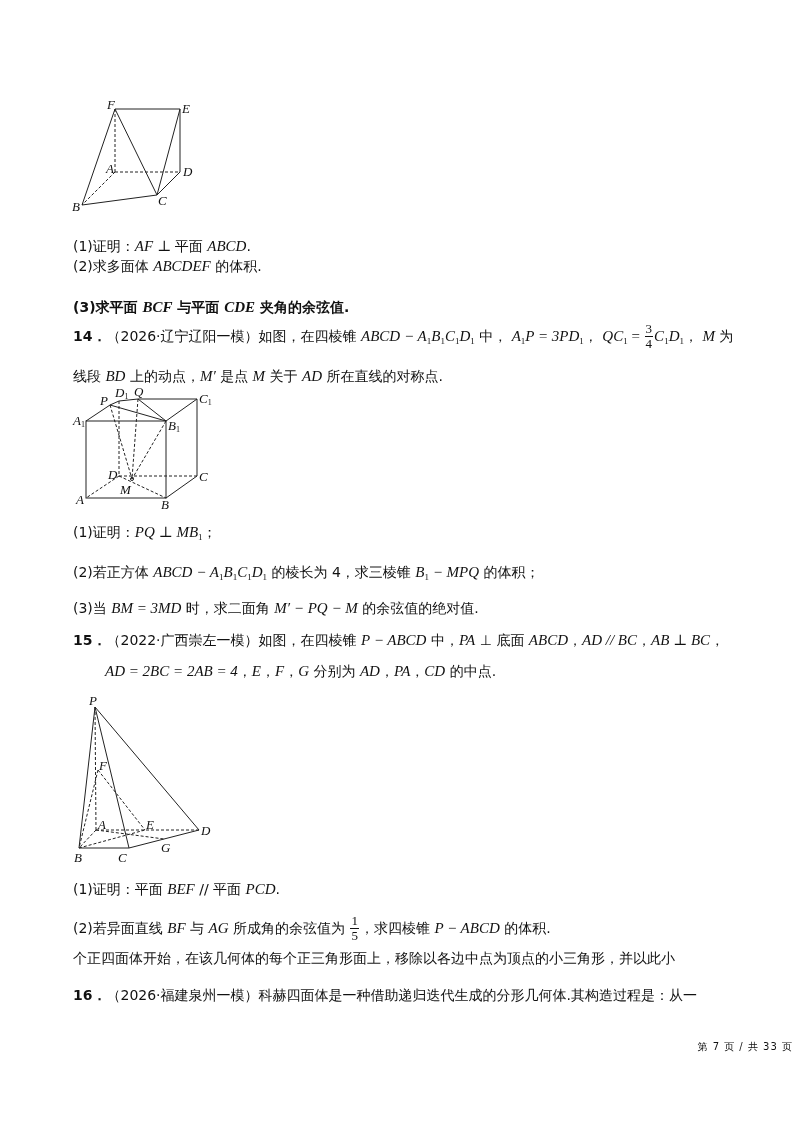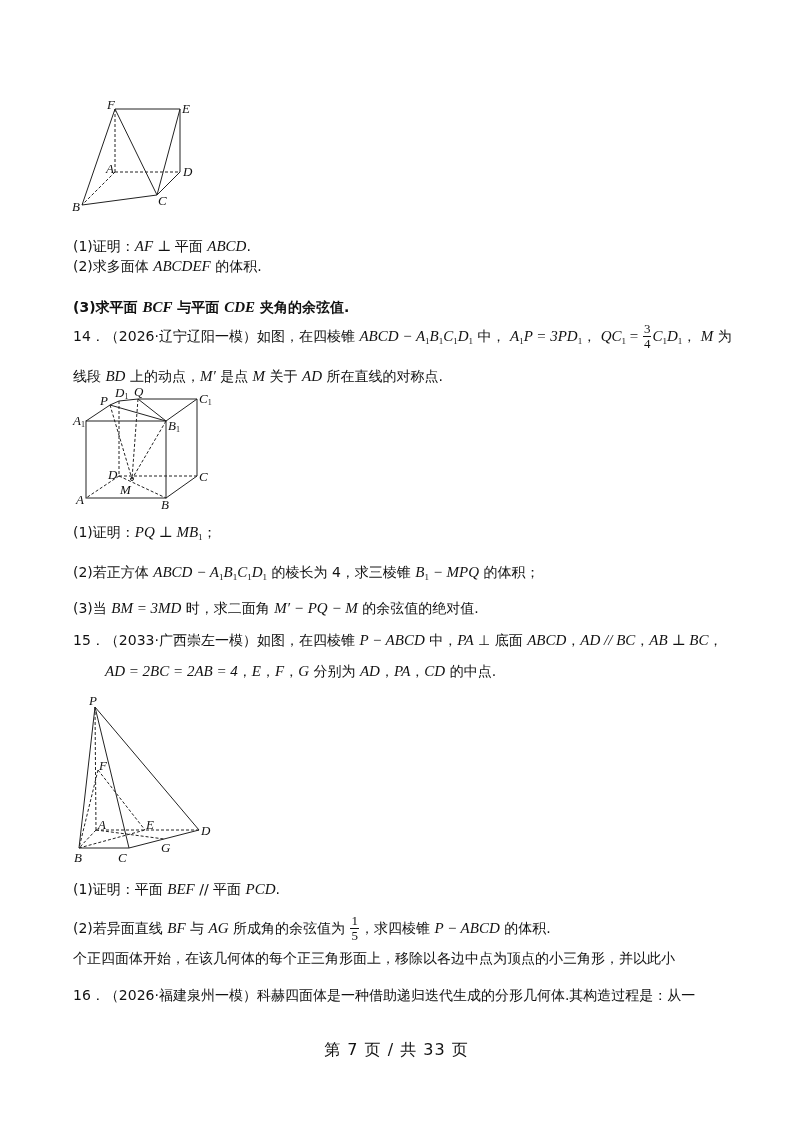--- a/index.html
+++ b/index.html
@@ -6,24 +6,24 @@
   body { width: 793px; height: 1122px; position: relative; overflow: hidden;
          font-family: "DejaVu Sans", "Liberation Sans", sans-serif; color: #111; }
   .line { position: absolute; left: 73px; font-size: 14px; line-height: 20px; white-space: nowrap; }
   .m { font-family: "Liberation Serif", "DejaVu Serif", serif; font-style: italic; font-size: 15px; }
   .mr { font-family: "Liberation Serif", "DejaVu Serif", serif; font-size: 15px; }
   .sub { font-size: 9px; vertical-align: -3px; font-style: normal; }
   .frac { display: inline-block; vertical-align: middle; text-align: center;
           font-family: "Liberation Serif", serif; font-size: 13px; line-height: 14px; margin: 0 1px; }
   .frac .num { display: block; border-bottom: 1px solid #111; padding: 0 1px; }
   .frac .den { display: block; }
-  .qnum { font-weight: normal; text-align: right; }
+  .qnum { font-weight: bold; text-align: right; }
   svg text { font-family: "Liberation Serif", "DejaVu Serif", serif; font-style: italic; font-size: 13px; fill: #111; }
   svg .s { font-size: 8px; font-style: normal; }
-  .footer { position: absolute; top: 1040px; left: 0; width: 793px; text-align: center; font-size: 16px; letter-spacing: 1px; }
+  .footer { position: absolute; top: 1040px; left: 0; width: 793px; text-align: right; font-size: 10px; letter-spacing: 1px; }
   .figure { position: absolute; }
 </style>
 </head>
 <body>
 
 <svg class="figure" style="left:70px;top:95px;" width="140" height="120" viewBox="0 0 140 120">
   <g stroke="#222" stroke-width="1" fill="none">
     <line x1="45" y1="14" x2="110" y2="14"></line>
     <line x1="45" y1="14" x2="12" y2="110"></line>
     <line x1="45" y1="14" x2="87" y2="100"></line>
@@ -105,21 +105,21 @@
   <span>(1)证明：</span><span class="m">PQ ⊥ MB</span><span class="m sub">1</span><span>；</span>
 </div>
 <div class="line" style="top:562px;">
   <span>(2)若正方体 </span><span class="m">ABCD − A</span><span class="m"><span class="sub">1</span>B<span class="sub">1</span>C<span class="sub">1</span>D<span class="sub">1</span></span><span> 的棱长为 4，求三棱锥 </span><span class="m">B</span><span class="m sub">1</span><span class="m"> − MPQ</span><span> 的体积；</span>
 </div>
 <div class="line" style="top:598px;">
   <span>(3)当 </span><span class="m">BM = 3MD</span><span> 时，求二面角 </span><span class="m">M′ − PQ − M</span><span> 的余弦值的绝对值.</span>
 </div>
 
 <div class="line" style="top:630px;">
-  <span class="qnum">15．</span><span>（2033·广西崇左一模）</span><span>如图，在四棱锥 </span><span class="m">P − ABCD</span><span> 中，</span><span class="m">PA</span><span> ⊥ 底面 </span><span class="m">ABCD</span><span>，</span><span class="m">AD // BC</span><span>，</span><span class="m">AB ⊥ BC</span><span>，</span>
+  <span class="qnum">15．</span><span>（2022·广西崇左一模）</span><span>如图，在四棱锥 </span><span class="m">P − ABCD</span><span> 中，</span><span class="m">PA</span><span> ⊥ 底面 </span><span class="m">ABCD</span><span>，</span><span class="m">AD // BC</span><span>，</span><span class="m">AB ⊥ BC</span><span>，</span>
 </div>
 <div class="line" style="top:661px;margin-left:32px;">
   <span class="m">AD = 2BC = 2AB = 4</span><span>，</span><span class="m">E</span><span>，</span><span class="m">F</span><span>，</span><span class="m">G</span><span> 分别为 </span><span class="m">AD</span><span>，</span><span class="m">PA</span><span>，</span><span class="m">CD</span><span> 的中点.</span>
 </div>
 
 <svg class="figure" style="left:70px;top:690px;" width="150" height="180" viewBox="0 0 150 180">
   <g stroke="#222" stroke-width="1" fill="none">
     <line x1="25" y1="17" x2="9" y2="158"></line>
     <line x1="25" y1="17" x2="59" y2="158"></line>
     <line x1="25" y1="17" x2="129" y2="140"></line>

